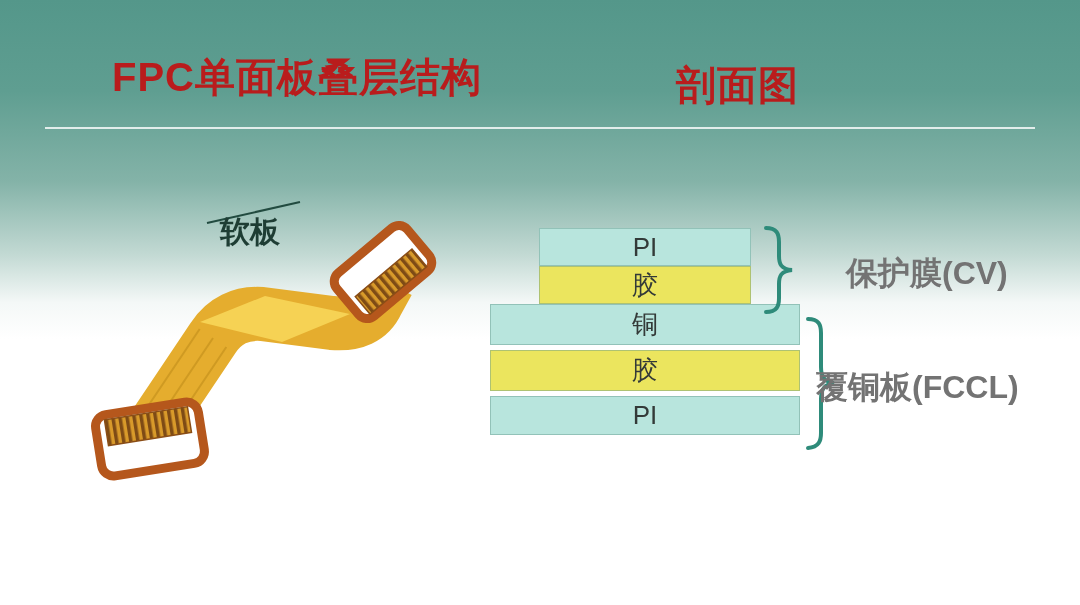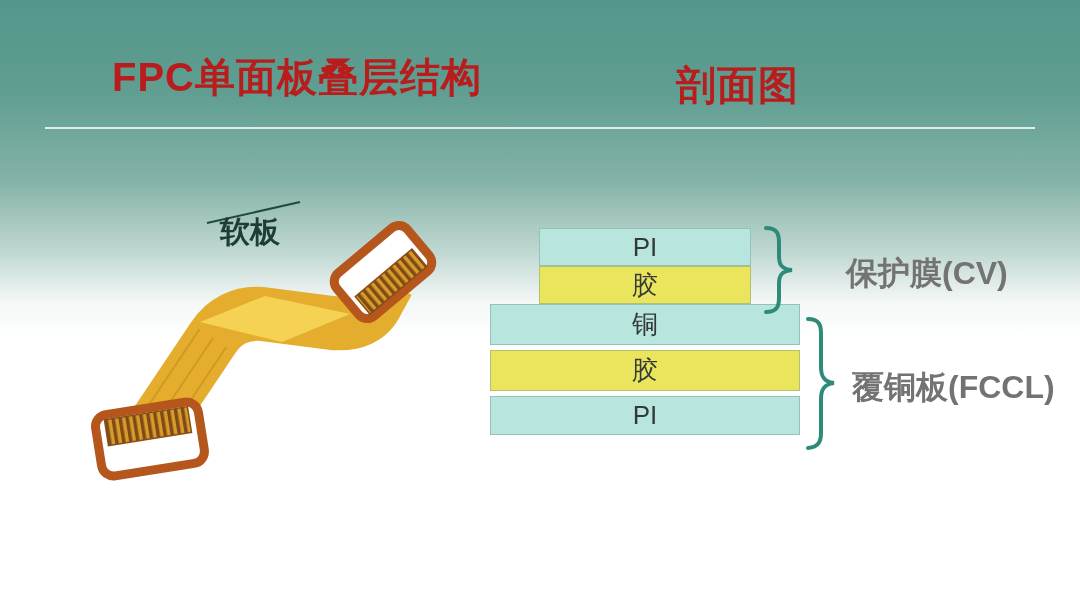--- a/index.html
+++ b/index.html
@@ -35,21 +35,21 @@
   .r1{height:38px;margin-bottom:5px;}
   .r2{height:38px;margin-bottom:9px;}
   .r3{height:41px;margin-bottom:5px;}
   .r4{height:41px;margin-bottom:5px;}
   .r5{height:39px;}
   .braces{left:758px;top:220px;}
   .group-label{
     font-size:32px;font-weight:700;color:#737373;white-space:nowrap;
   }
   .g1{left:846px;top:252px;}
-  .g2{left:852px;top:366px;}
+  .g2{left:816px;top:366px;}
 </style>
 </head>
 <body>
 
 <div class="abs title title-left">FPC单面板叠层结构</div>
 <div class="abs title title-right">剖面图</div>
 <div class="abs divider"></div>
 
 <svg class="abs fpc-art" width="430" height="320" viewBox="0 0 430 320" xmlns="http://www.w3.org/2000/svg">
   <defs>

